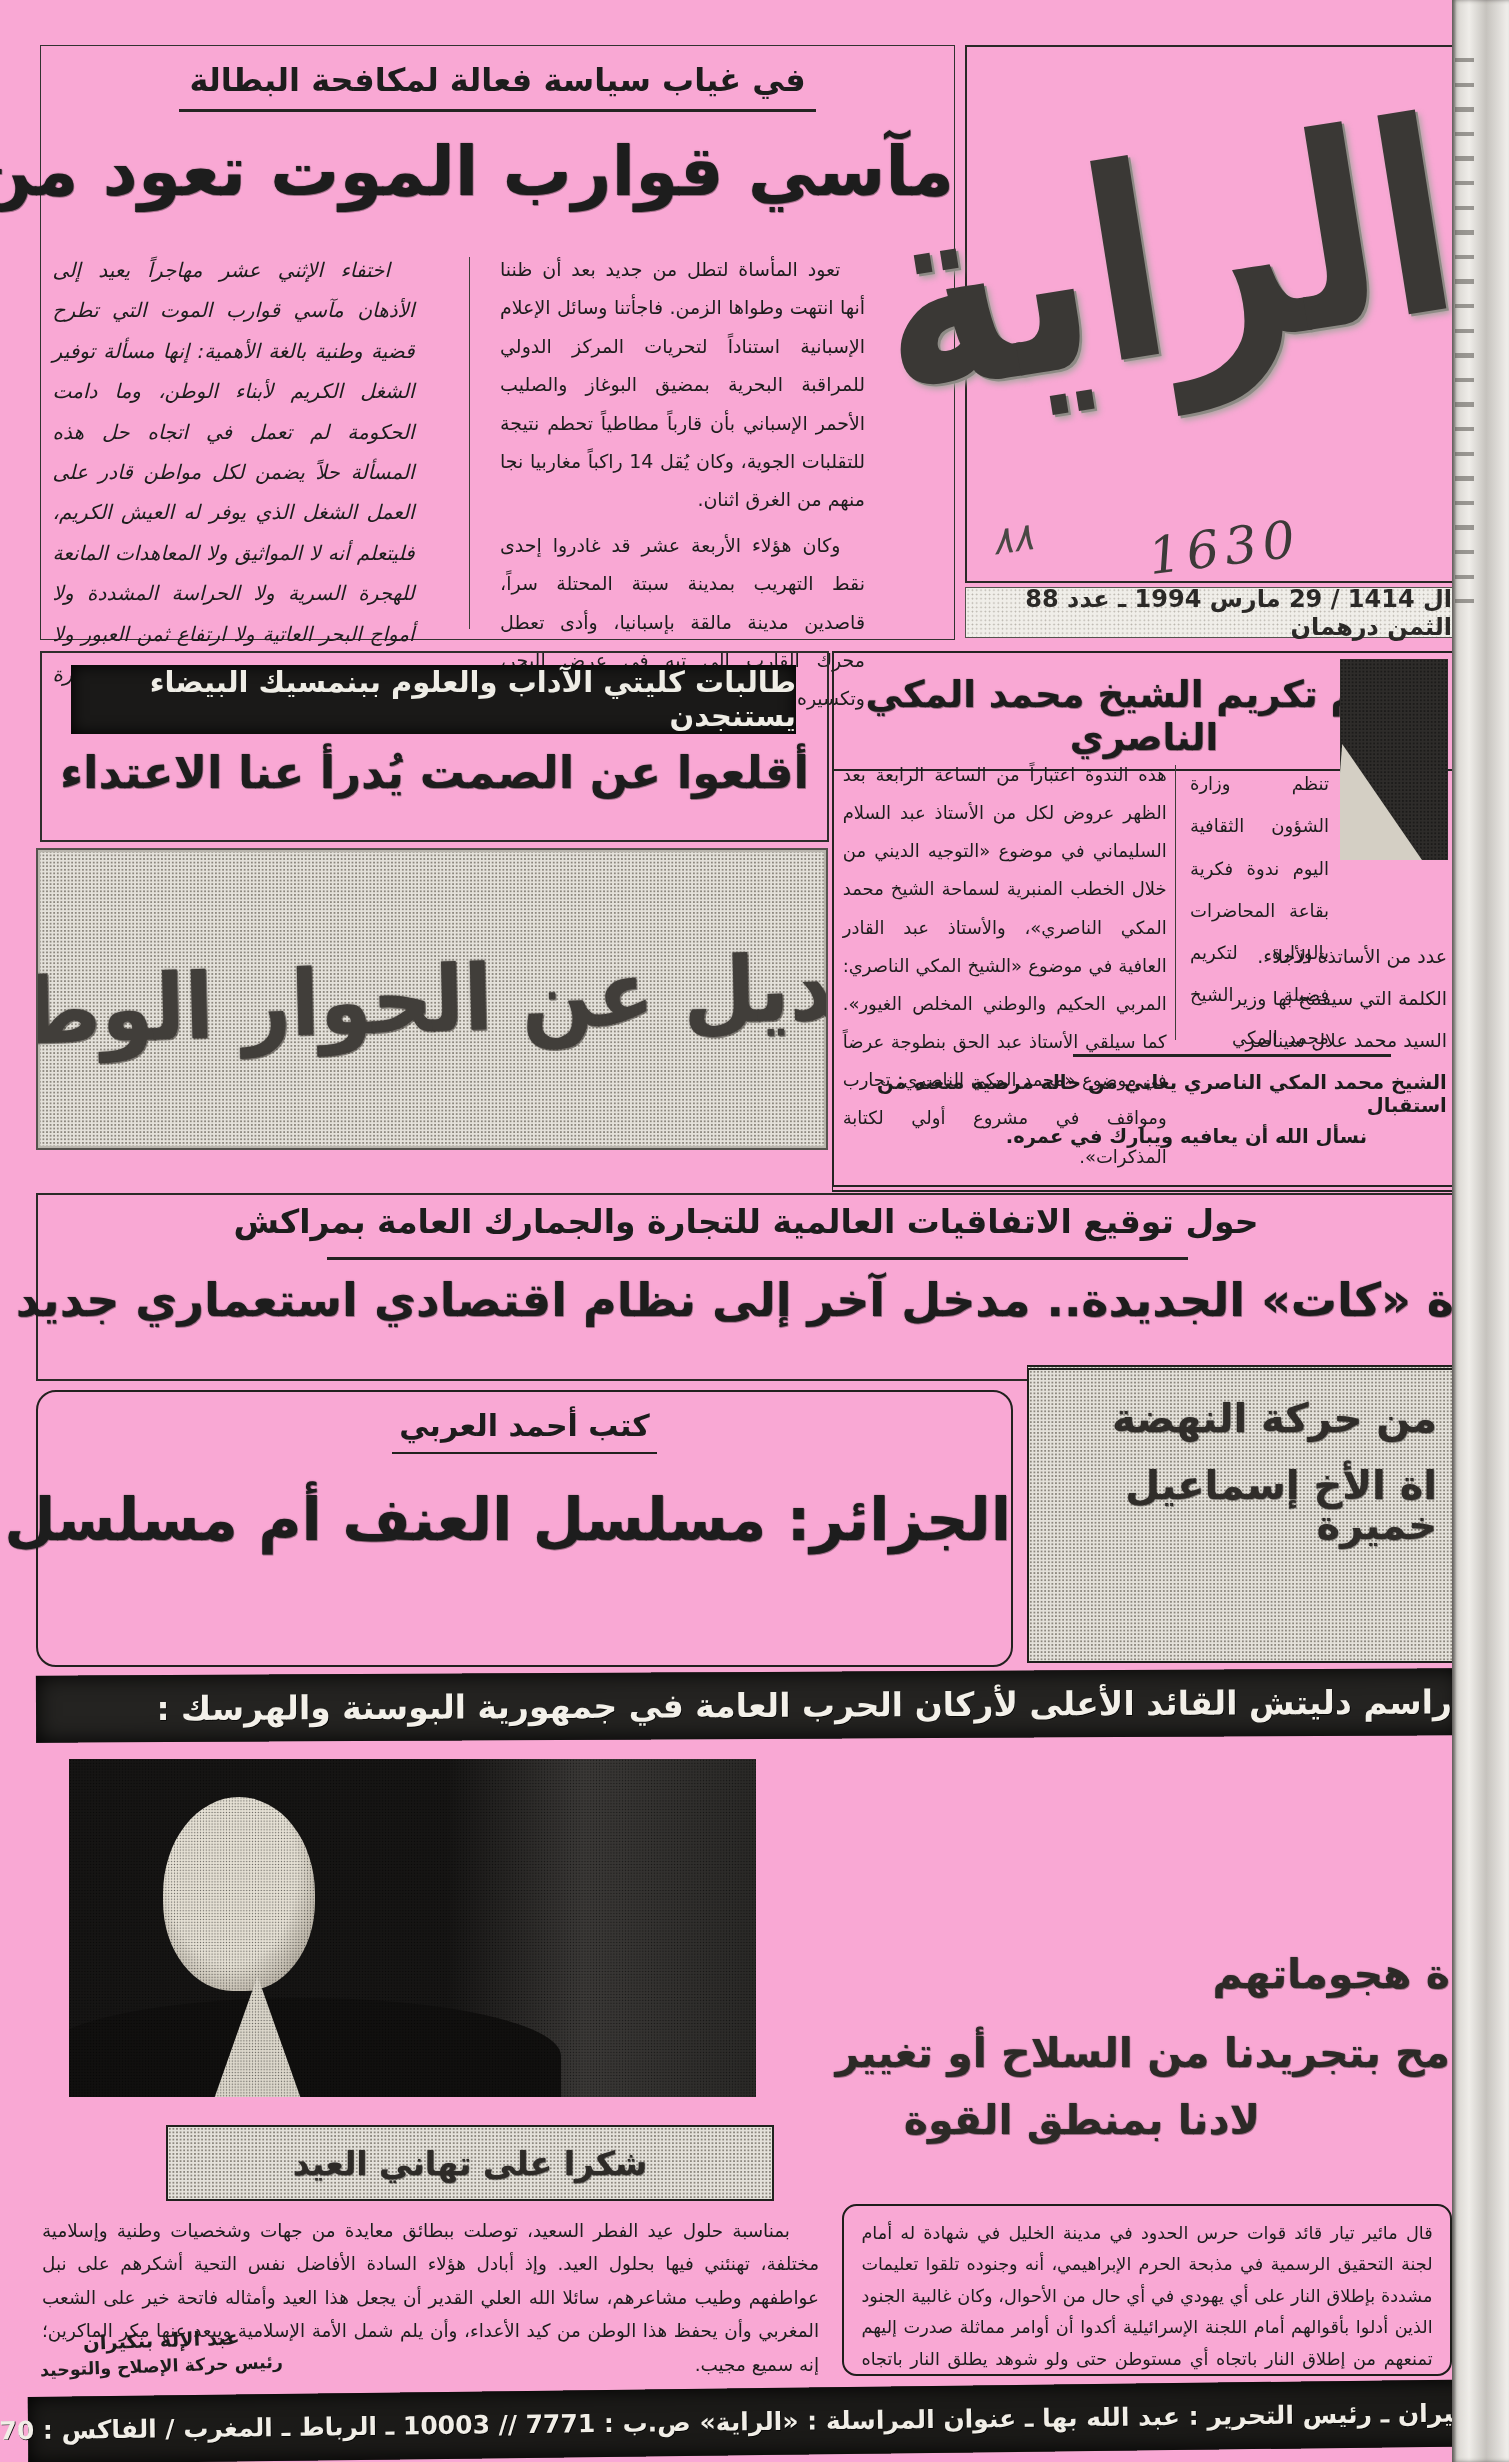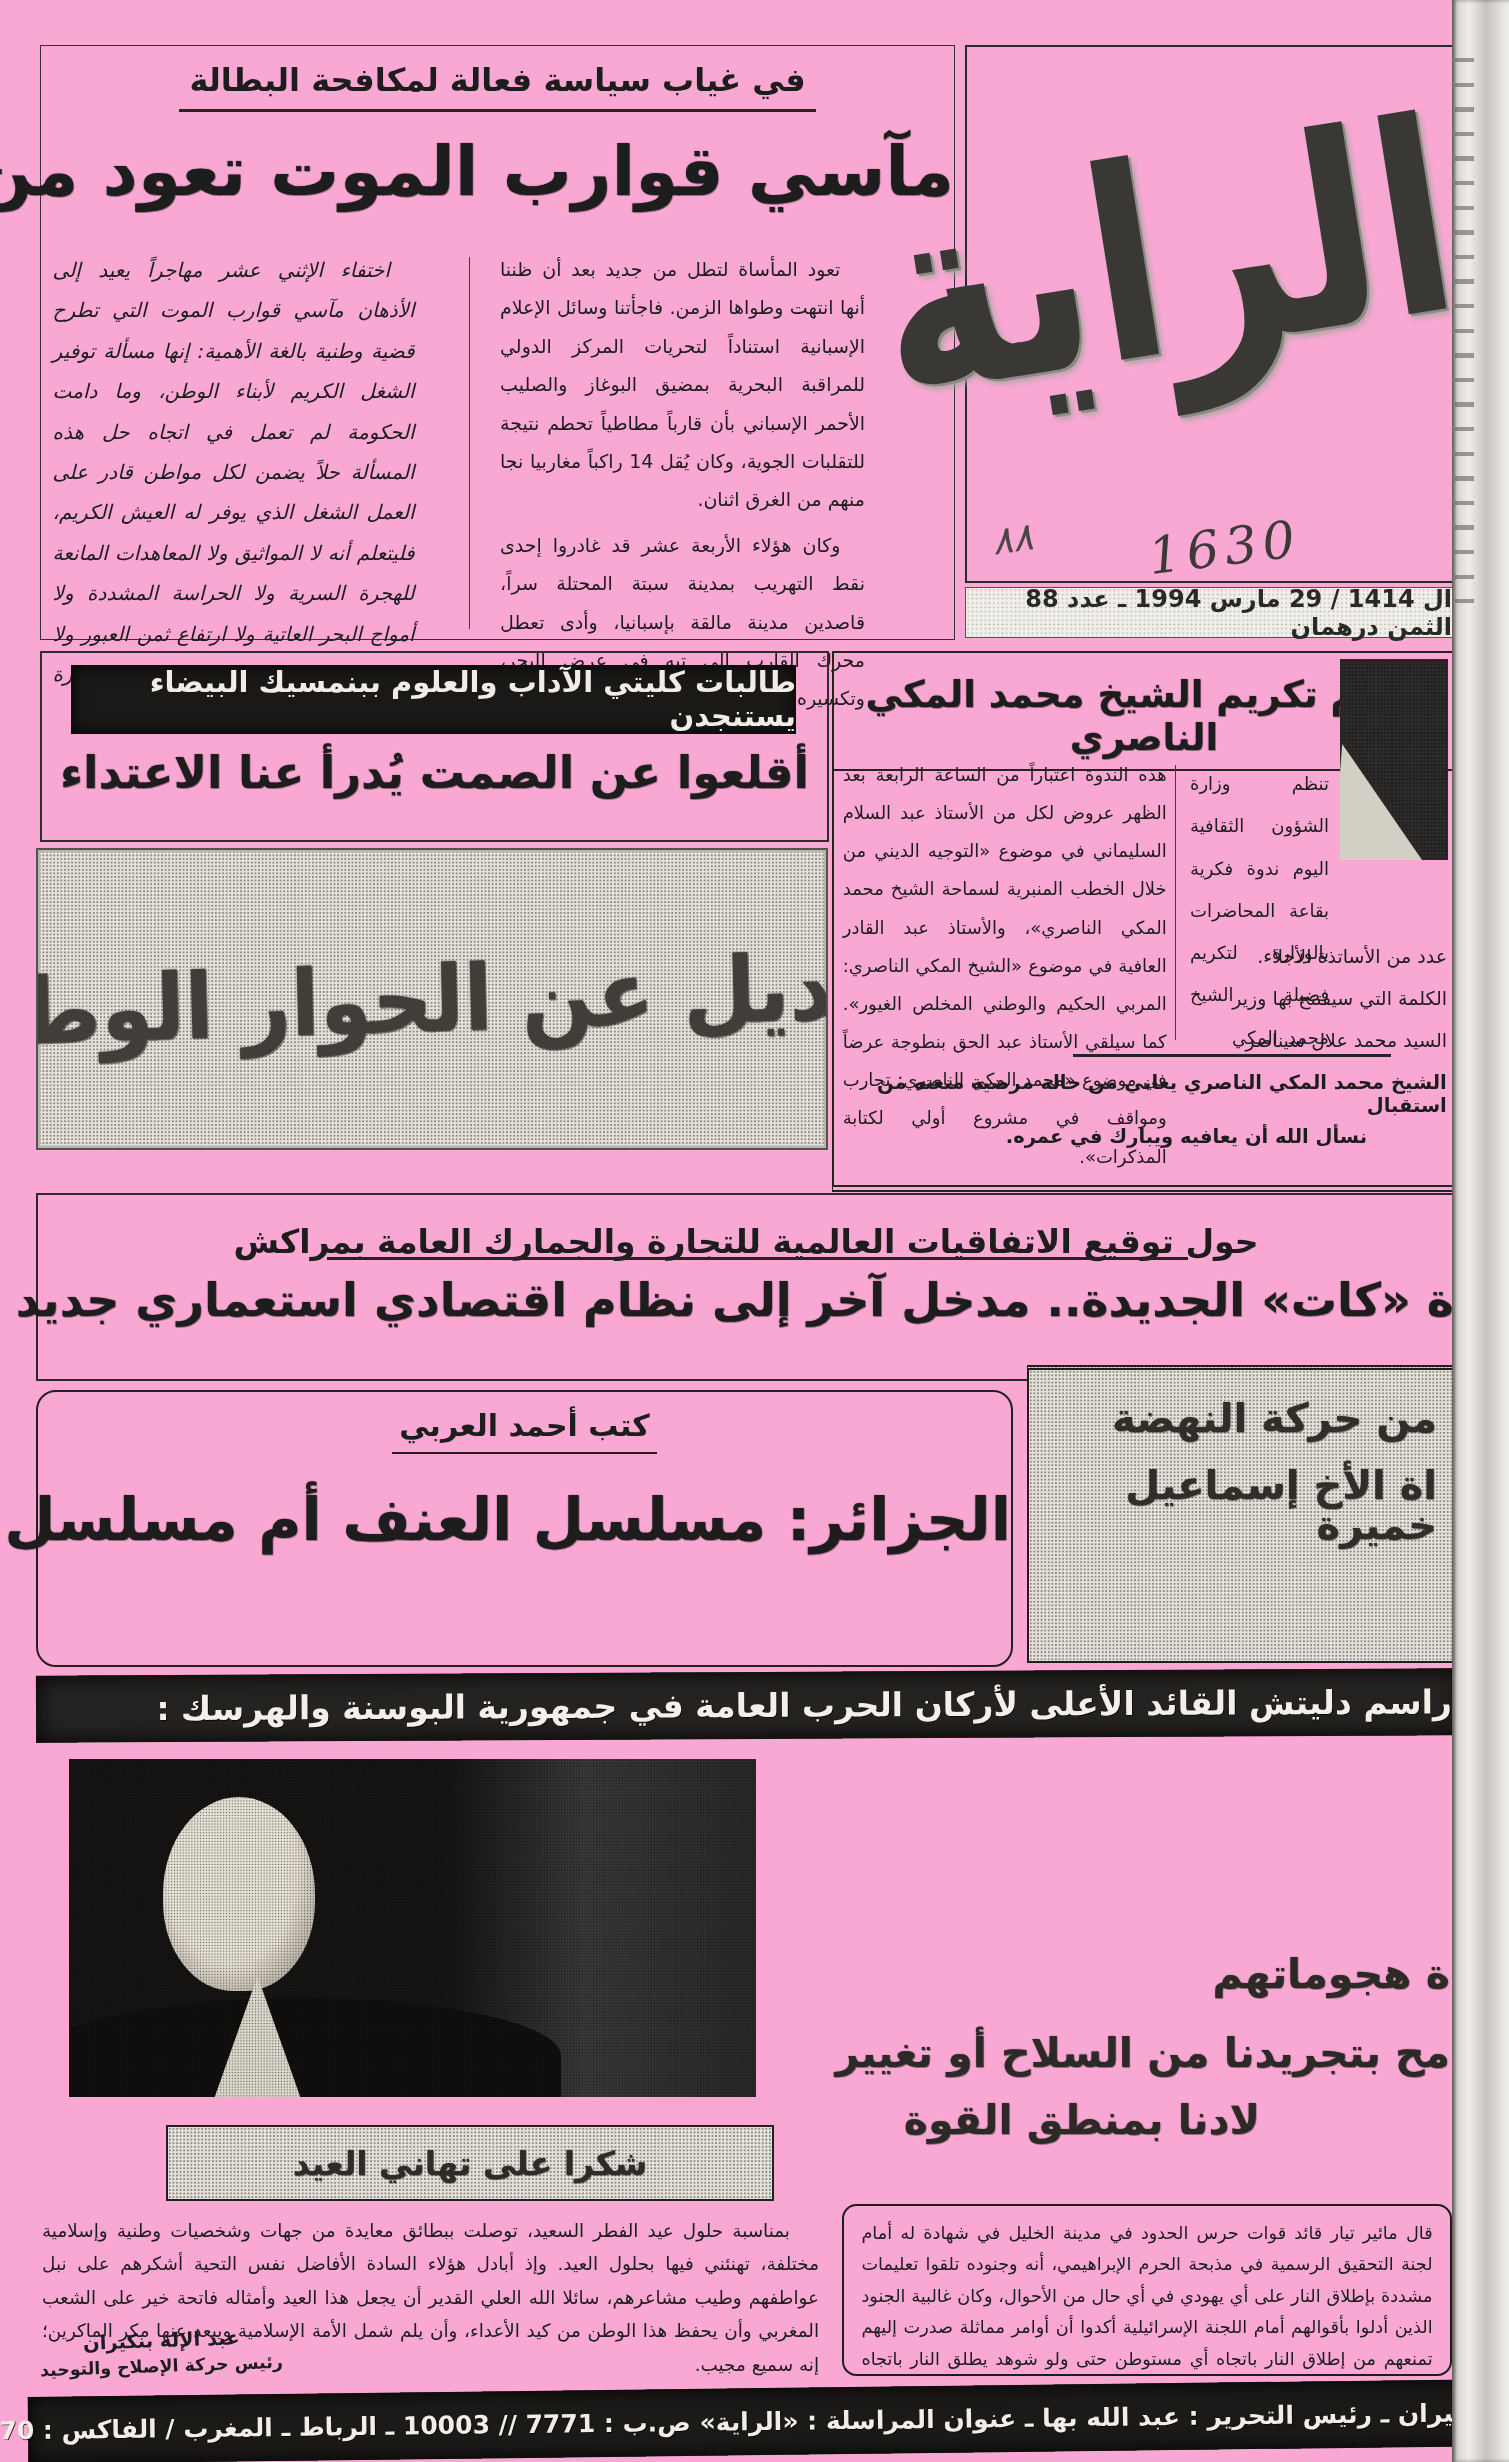--- a/index.html
+++ b/index.html
@@ -59,21 +59,21 @@
   #naseri-col-narrow{left:356px;top:110px;width:139px;height:217px;font-size:18px;line-height:2.35;word-spacing:4.3px;}
   #naseri-col-sub{left:356px;top:283px;width:257px;height:159px;font-size:19px;line-height:2.2;}
   #naseri-divider{left:341px;top:112px;height:275px;}
   #naseri-col-wide{left:8.7px;top:103px;width:324px;height:289px;font-size:18px;line-height:2.12;}
   #naseri-hr{left:239px;top:401px;width:318px;height:2.9px;background:#242423;}
   #naseri-note1{left:7.2px;right:7.2px;top:418px;font-size:19.5px;font-weight:bold;}
   #naseri-note2{left:7.2px;right:87px;top:472px;font-size:19.5px;font-weight:bold;}
 
   
   #gatt-box{left:36px;top:1193px;width:1416px;height:184px;border:2.2px solid #2b2a28;}
-  #gatt-kicker{top:7.2px;left:0;right:0;font-size:33px;margin-top:20px;}
+  #gatt-kicker{top:7.2px;left:0;right:0;font-size:33px;}
   #gatt-underline{left:289px;top:62px;width:861px;height:2.9px;background:#242322;}
   #gatt-headline{top:78px;left:0;right:0;font-size:46px;}
 
   
   #algeria-box{left:36px;top:1390px;width:973px;height:273px;border:2.2px solid #22211f;border-radius:20px;}
   #algeria-byline{top:16px;left:0;right:0;font-size:30px;}
   #algeria-byline span{display:inline-block;padding:0 7.2px 8.7px;border-bottom:2.9px solid #22211f;}
   #algeria-headline{top:93px;left:0;right:0;font-size:59px;}
 
   

